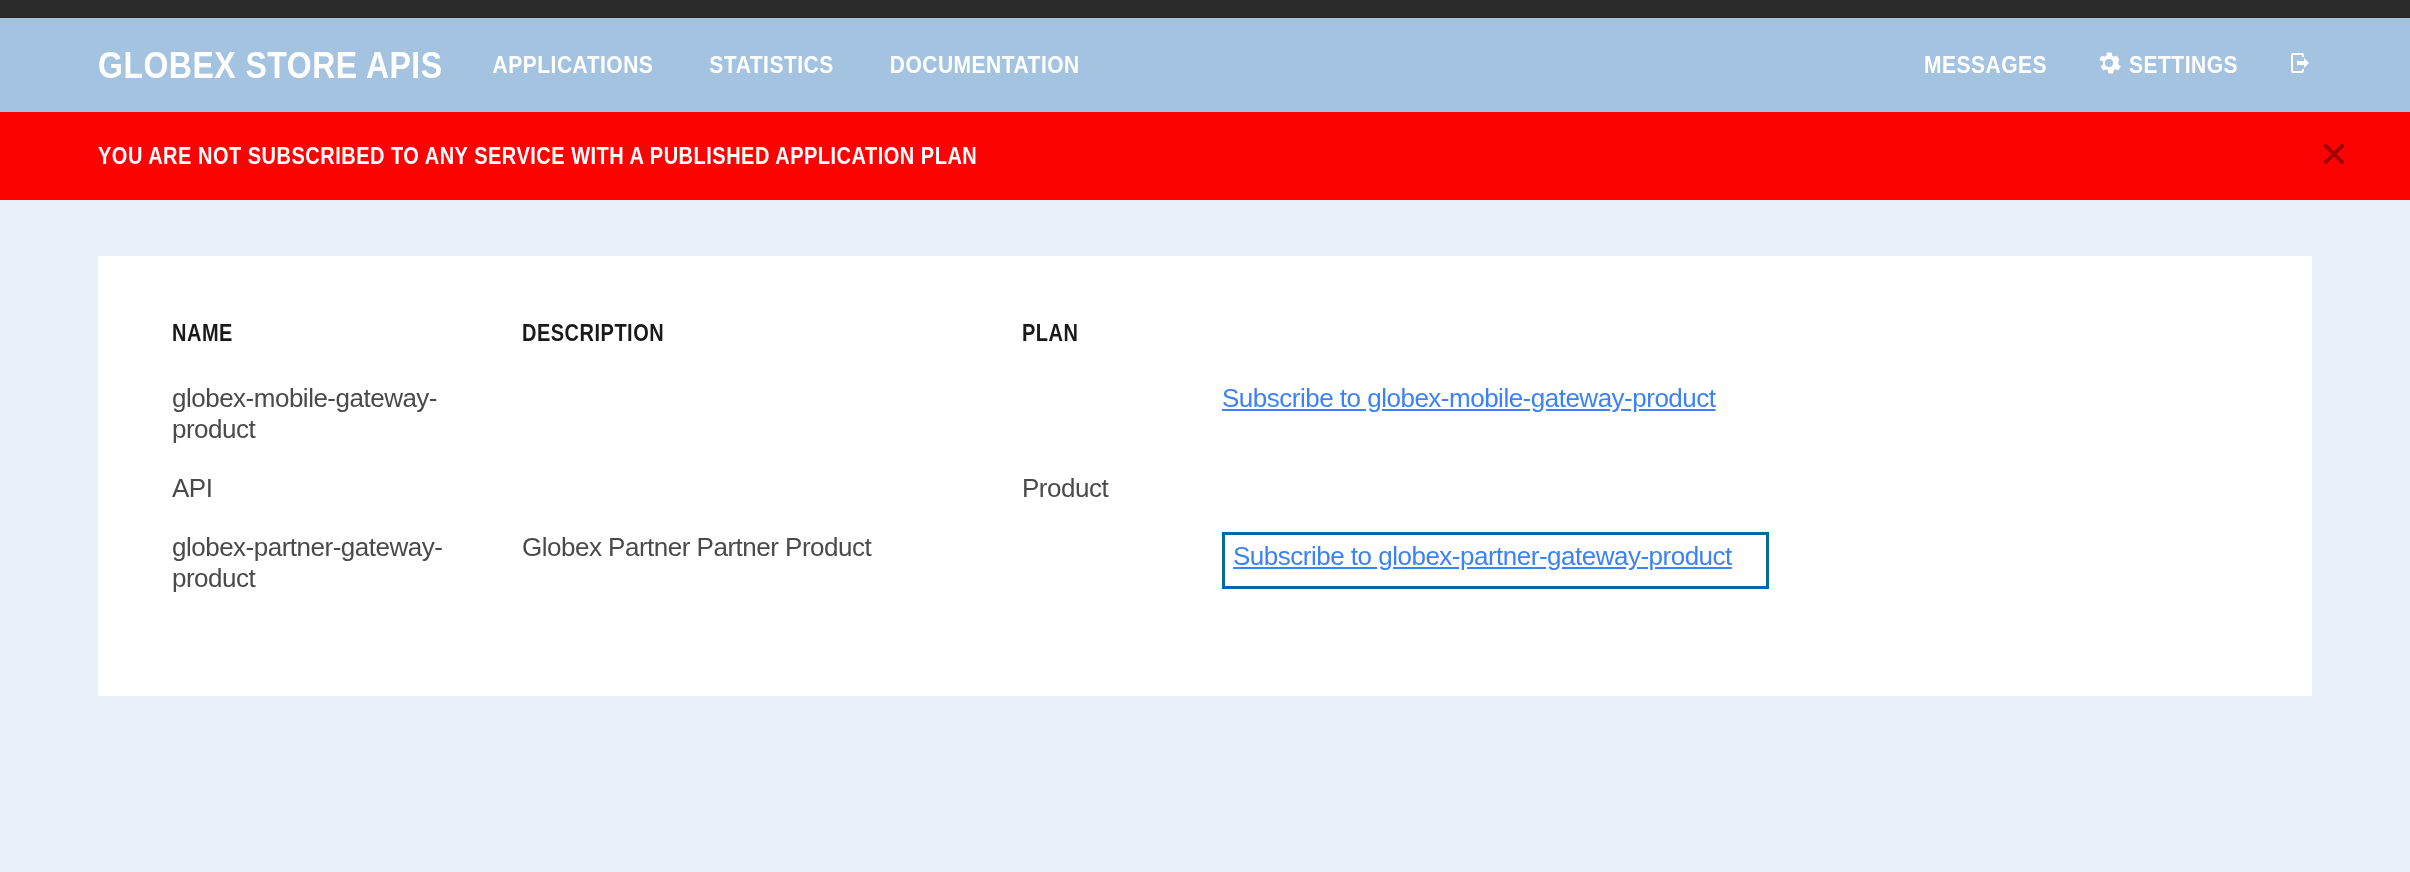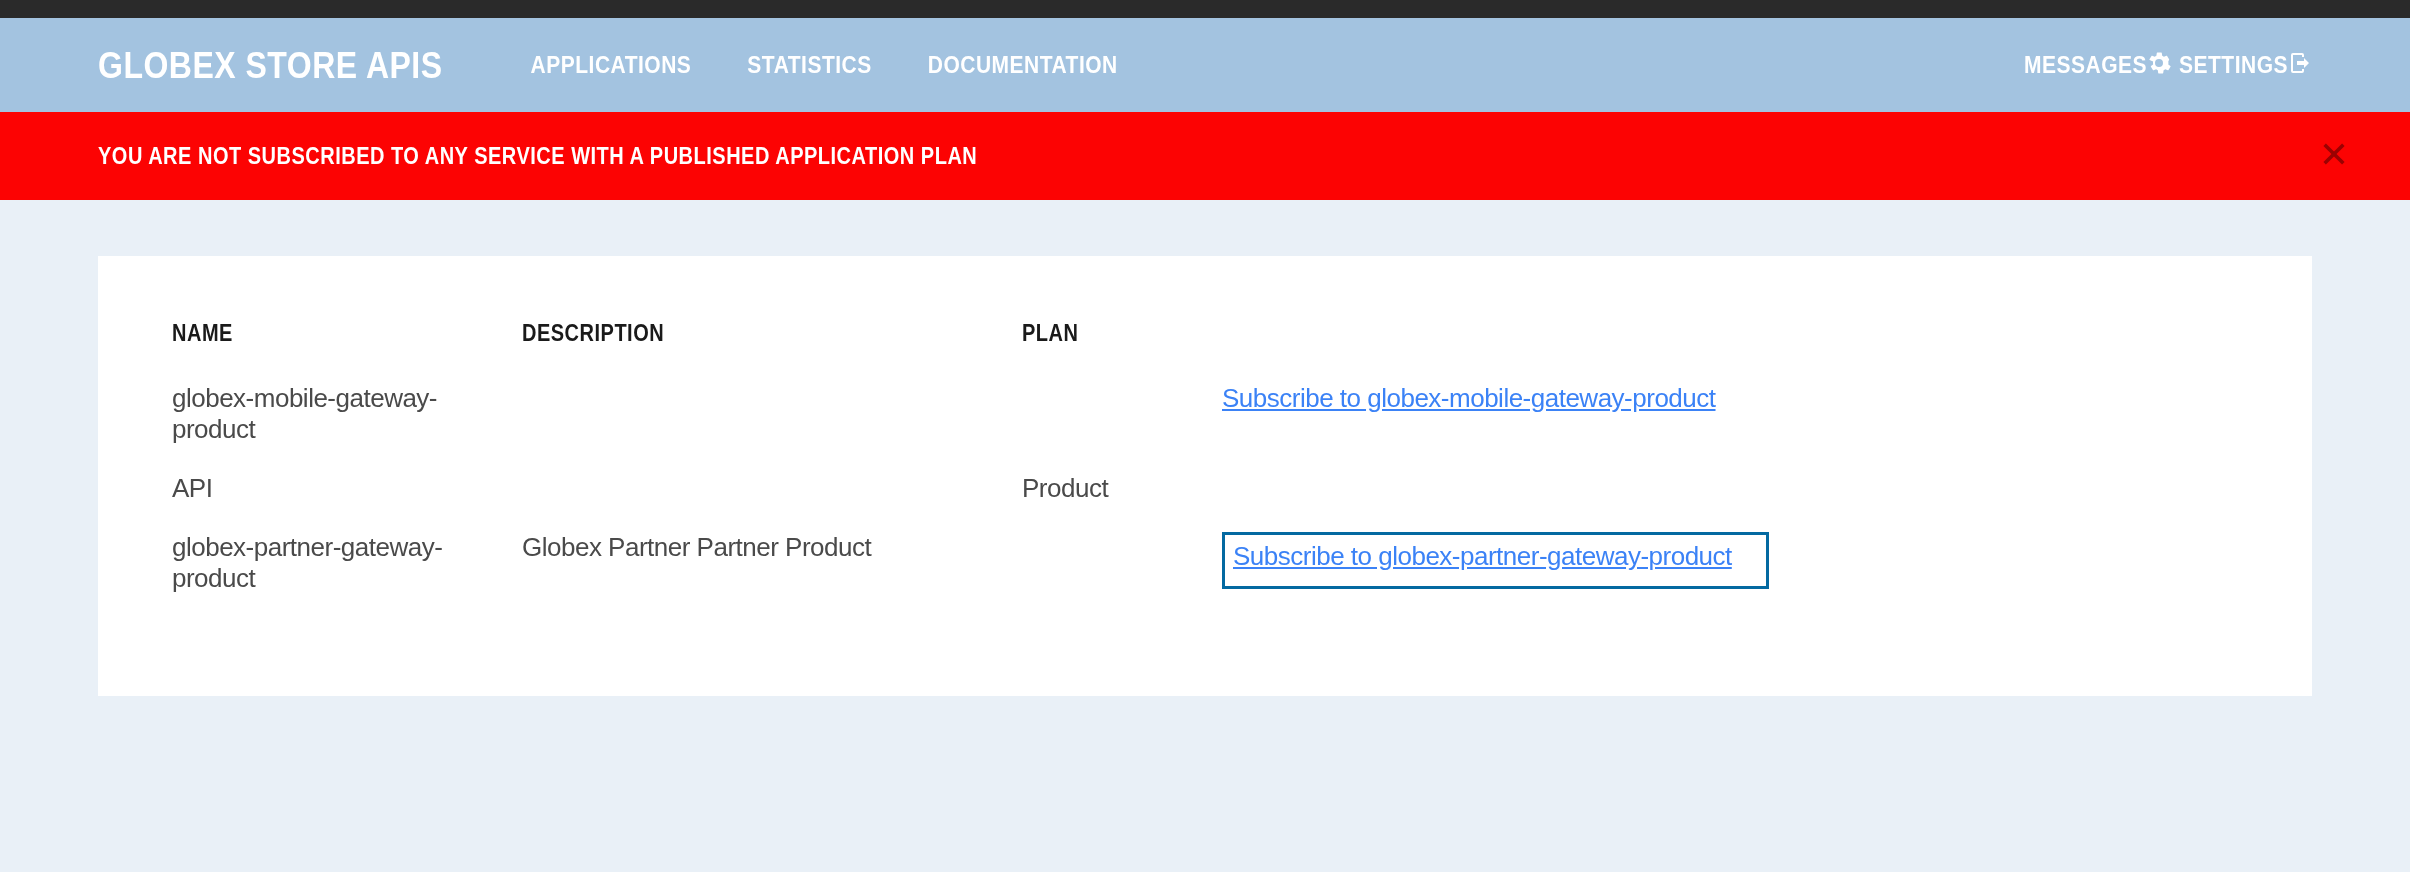--- a/index.html
+++ b/index.html
@@ -30,33 +30,33 @@
     .brand {
       font-size: 32px;
       font-weight: 600;
       letter-spacing: 0.5px;
       margin-right: 50px;
       white-space: nowrap;
     }
     .nav-links {
       display: flex;
       gap: 56px;
-      margin-left: 38px;
     }
     .nav-link {
       font-size: 21px;
       font-weight: 600;
       letter-spacing: 0.5px;
       cursor: pointer;
       white-space: nowrap;
     }
     .nav-right {
       margin-left: auto;
       display: flex;
       align-items: center;
+      gap: 50px;
     }
     .nav-right-item {
       font-size: 21px;
       font-weight: 600;
       letter-spacing: 0.5px;
       cursor: pointer;
       display: flex;
       align-items: center;
       gap: 8px;
       white-space: nowrap;

